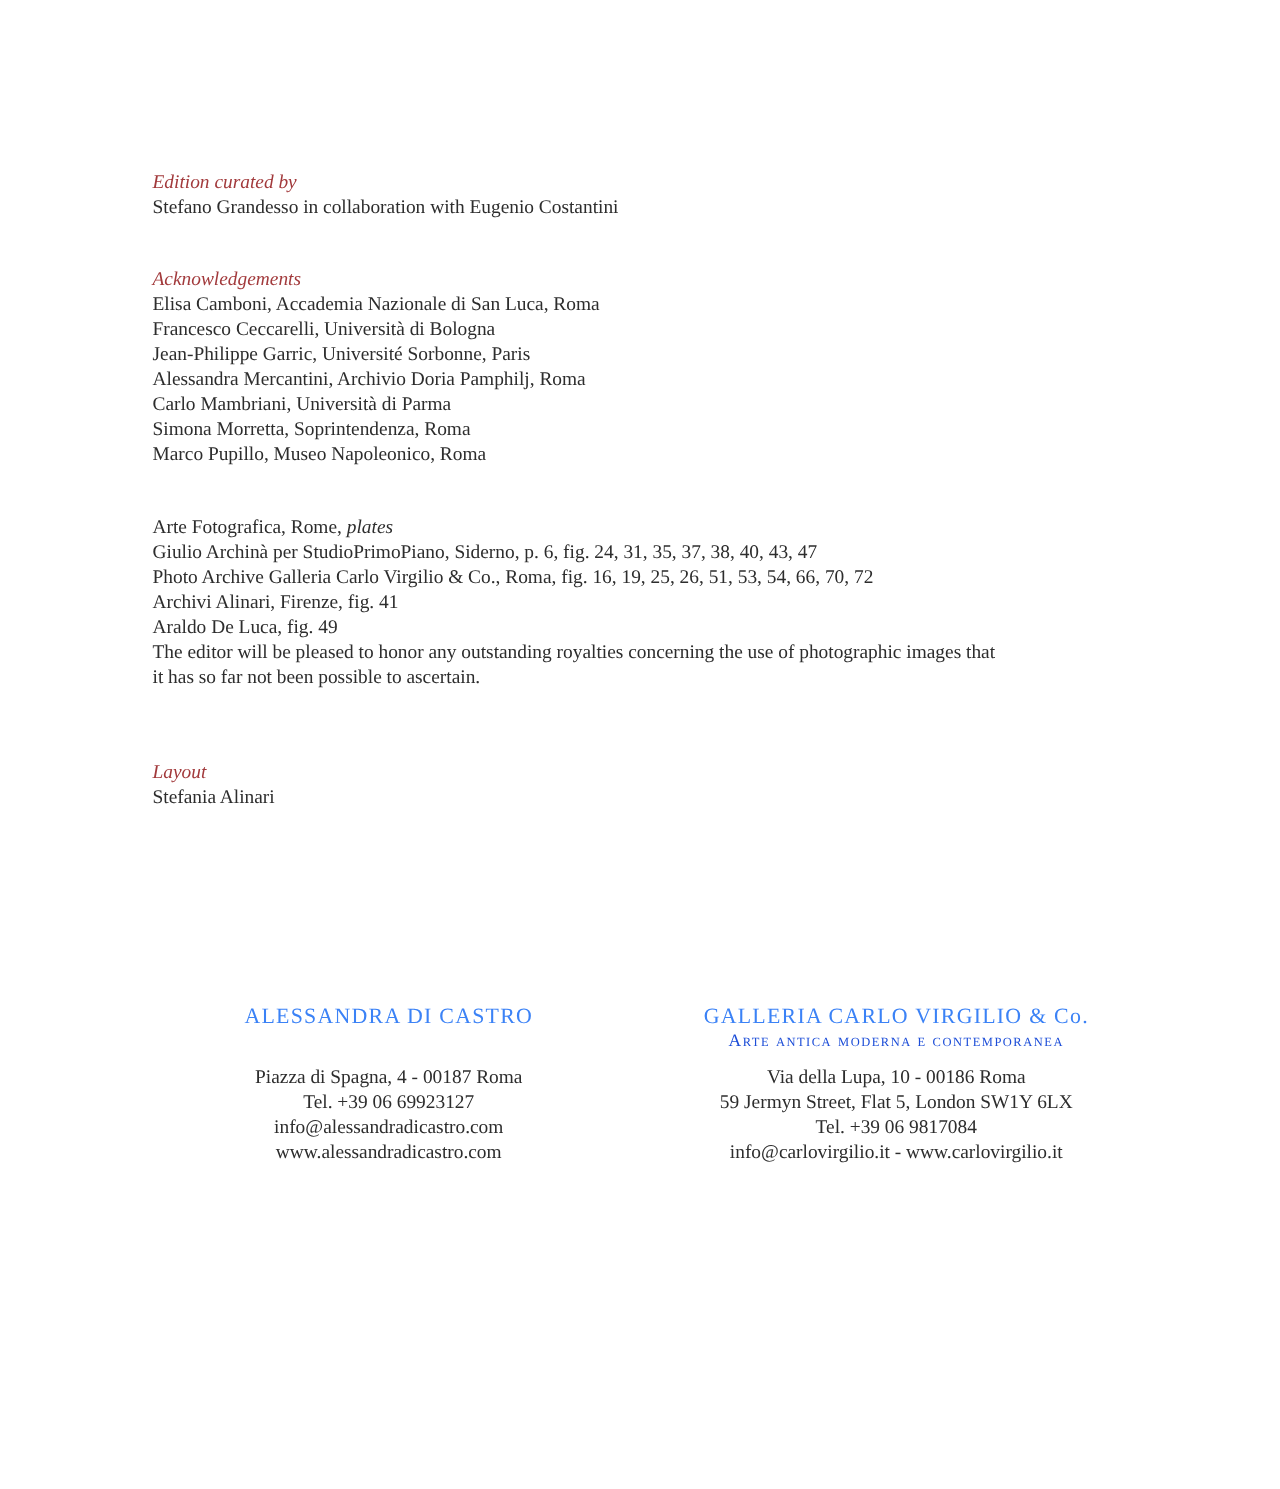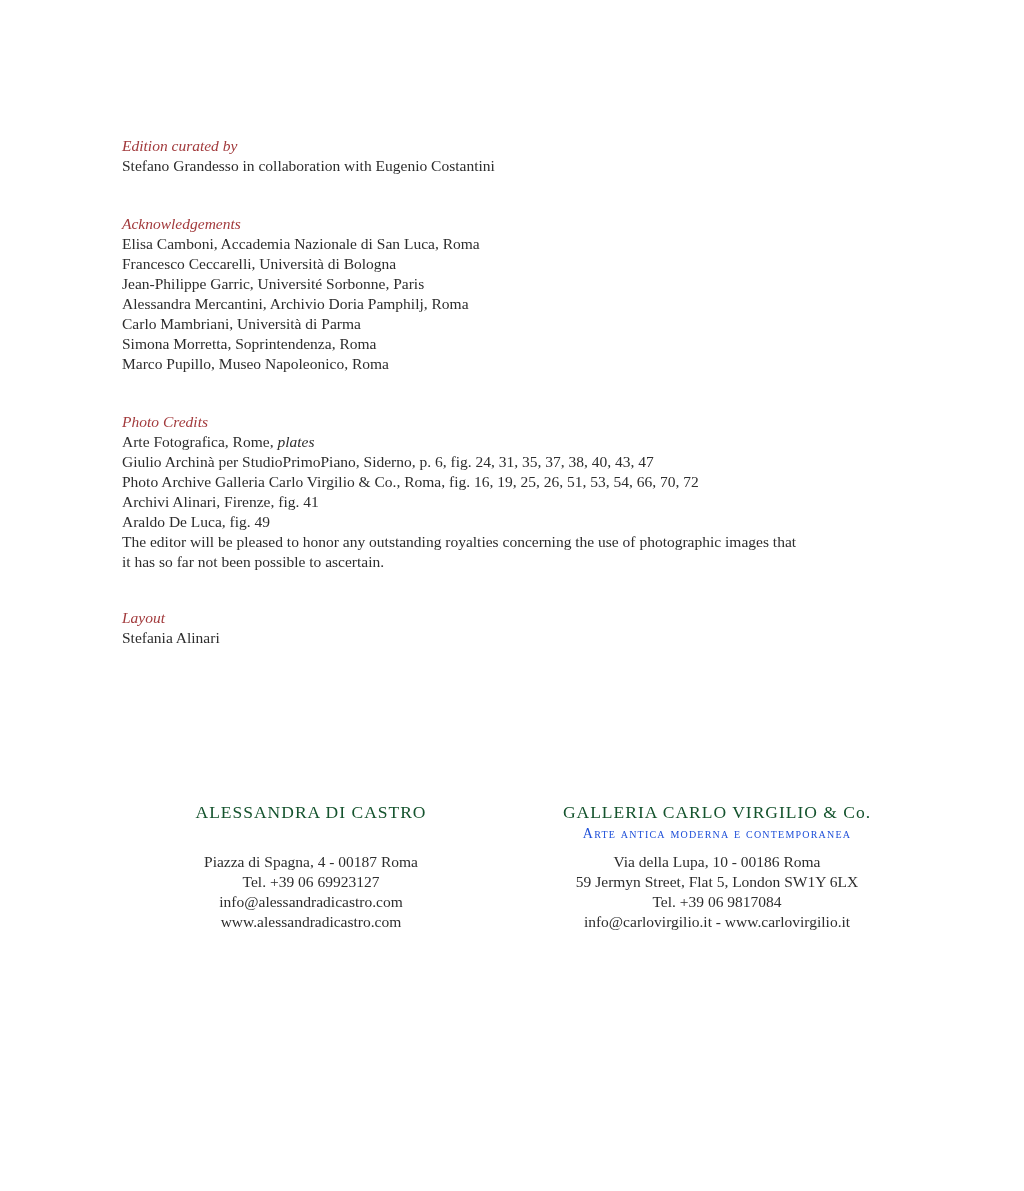--- a/index.html
+++ b/index.html
@@ -32,21 +32,21 @@
   .italic { font-style: italic; }
 
   .gallery-row { position: absolute; top: 800px; left: 0; width: 1024px; }
   .gallery-col { position: absolute; top: 0; text-align: center; }
   .gallery-col.left  { left: 120px; width: 382px; }
   .gallery-col.right { left: 522px; width: 390px; }
   .gallery-name {
     font-size: 17.5px;
     line-height: 24px;
     letter-spacing: 1px;
-    color: #14532d;
+    color: #3b82f6;
   }
   .gallery-tagline {
     font-variant: small-caps;
     font-size: 14px;
     line-height: 20px;
     letter-spacing: 1.2px;
     color: #1d4ed8;
   }
   .gallery-address { font-size: 15.5px; line-height: 20px; }
   .gallery-col.left .gallery-address { margin-top: 28px; }
@@ -90,21 +90,20 @@
     <div class="body-line">Elisa Camboni, Accademia Nazionale di San Luca, Roma</div>
     <div class="body-line">Francesco Ceccarelli, Università di Bologna</div>
     <div class="body-line">Jean-Philippe Garric, Université Sorbonne, Paris</div>
     <div class="body-line">Alessandra Mercantini, Archivio Doria Pamphilj, Roma</div>
     <div class="body-line">Carlo Mambriani, Università di Parma</div>
     <div class="body-line">Simona Morretta, Soprintendenza, Roma</div>
     <div class="body-line">Marco Pupillo, Museo Napoleonico, Roma</div>
   </div>
 
   <div class="section" style="top:412px">
-    <div class="section-heading">Photo Credits</div>
     <div class="body-line"><span>Arte Fotografica, Rome, </span><span class="italic">plates</span></div>
     <div class="body-line">Giulio Archinà per StudioPrimoPiano, Siderno, p. 6, fig. 24, 31, 35, 37, 38, 40, 43, 47</div>
     <div class="body-line">Photo Archive Galleria Carlo Virgilio &amp; Co., Roma, fig. 16, 19, 25, 26, 51, 53, 54, 66, 70, 72</div>
     <div class="body-line">Archivi Alinari, Firenze, fig. 41</div>
     <div class="body-line">Araldo De Luca, fig. 49</div>
     <div class="note">The editor will be pleased to honor any outstanding royalties concerning the use of photographic images that it has so far not been possible to ascertain.</div>
   </div>
 
   <div class="section" style="top:608px">
     <div class="section-heading">Layout</div>

